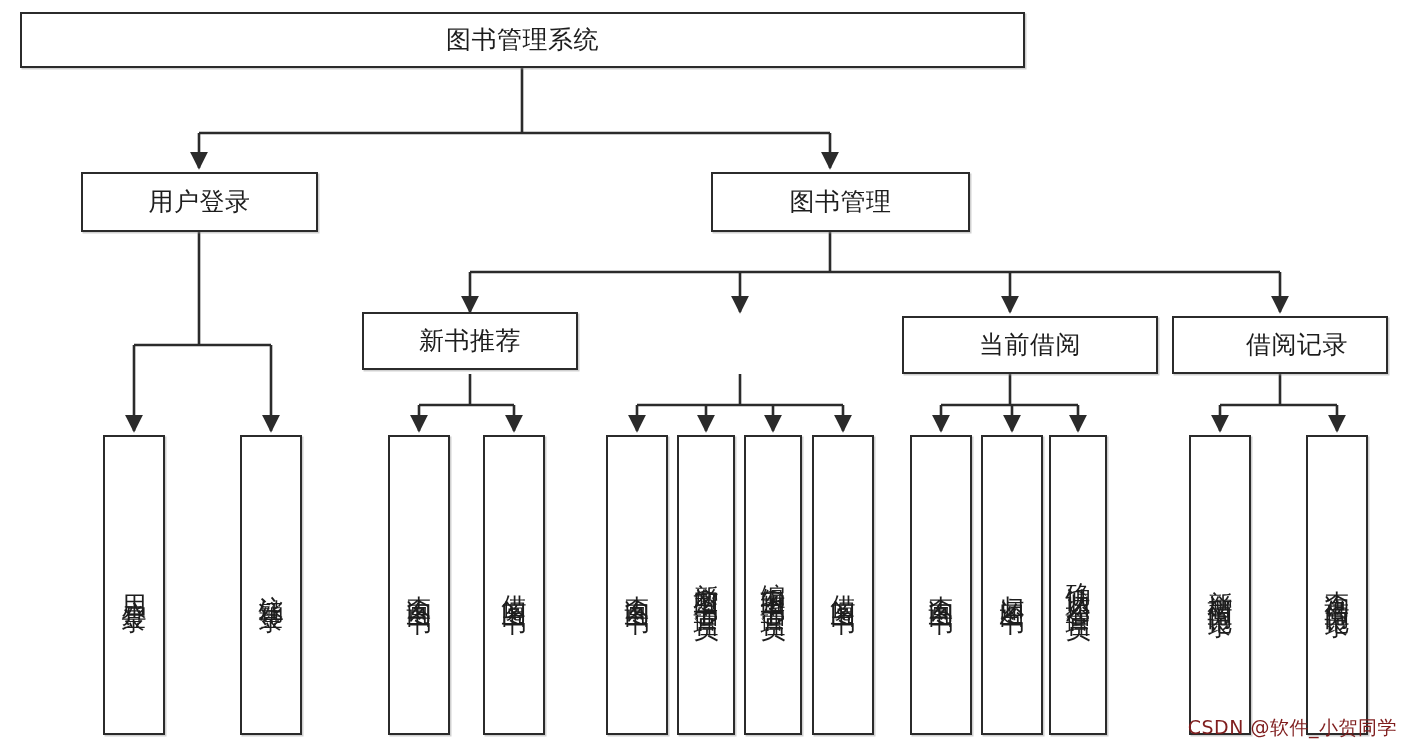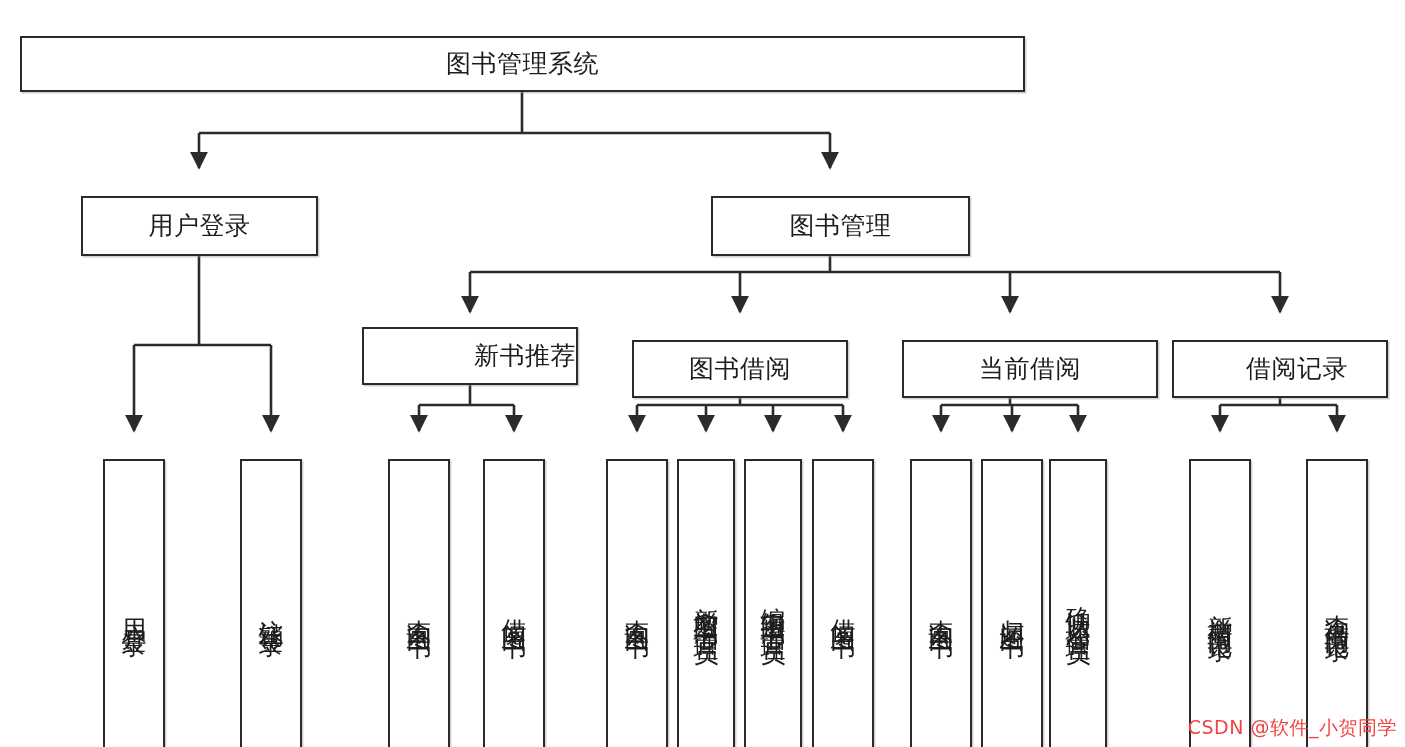--- a/index.html
+++ b/index.html
@@ -27,21 +27,20 @@
   }
   .node {
     position: absolute;
     box-sizing: border-box;
     background: #ffffff;
     border: 2.5px solid #2b2b2b;
     display: flex;
     align-items: center;
     justify-content: center;
     box-shadow: 1.5px 1.5px 0 rgba(150,150,150,0.45);
-    margin-top: 24px;
   }
   .node .lbl {
     color: #1d1d1d;
     line-height: 1.18;
     text-align: center;
     white-space: pre;
   }
   .node.horiz .lbl {
     font-size: 25px;
     letter-spacing: 0.5px;
@@ -59,21 +58,21 @@
     font-size: 25px;
     letter-spacing: 5px;
     line-height: 1;
     max-height: 286px;
   }
   #watermark {
     position: absolute;
     right: 8px;
     bottom: 6px;
     font-size: 19px;
-    color: #ef4444;
+    color: #7f1d1d;
     letter-spacing: 0.5px;
     font-family: "DejaVu Sans", "Liberation Sans", sans-serif;
     white-space: nowrap;
   }
 </style>
 </head>
 <body>
 
 <div id="canvas">
 
@@ -131,25 +130,22 @@
     <span class="lbl">图书管理系统</span>
   </div>
 
   <div class="node horiz" id="n-l2-0" style="left: 81px; top: 172px; width: 237px; height: 60px;">
     <span class="lbl">用户登录</span>
   </div>
   <div class="node horiz" id="n-l2-1" style="left: 711px; top: 172px; width: 259px; height: 60px;">
     <span class="lbl">图书管理</span>
   </div>
 
-  <div class="node horiz" id="n-l3-0" style="left: 362px; top: 303px; width: 216px; height: 58px; justify-content: flex-end;">
+  <div class="node horiz" id="n-l3-0" style="left: 362px; top: 312px; width: 216px; height: 58px;">
     <span class="lbl">新书推荐</span>
-  </div>
-  <div class="node horiz" id="n-l3-1" style="left: 632px; top: 316px; width: 216px; height: 58px;">
-    <span class="lbl">图书借阅</span>
   </div>
   <div class="node horiz" id="n-l3-2" style="left: 902px; top: 316px; width: 256px; height: 58px;">
     <span class="lbl">当前借阅</span>
   </div>
   <div class="node horiz" id="n-l3-3" style="left: 1172px; top: 316px; width: 216px; height: 58px; padding-left: 34px;">
     <span class="lbl">借阅记录</span>
   </div>
 
   <div class="node leaf" id="n-lf-0" style="left: 103px; top: 435px; width: 62px; height: 300px;">
     <span class="lbl">用户登录</span>

